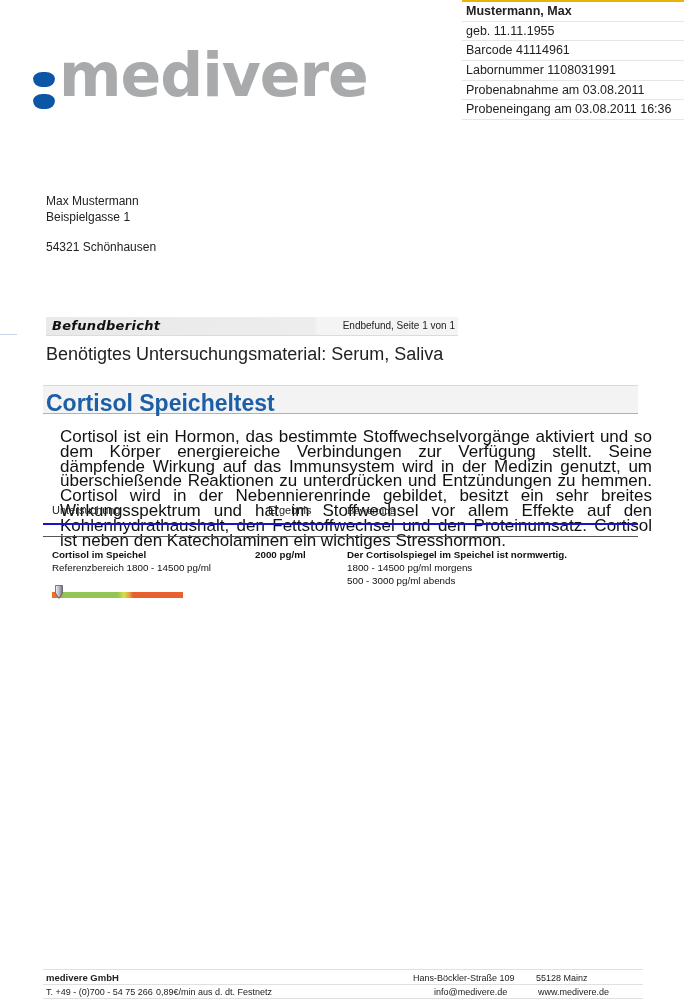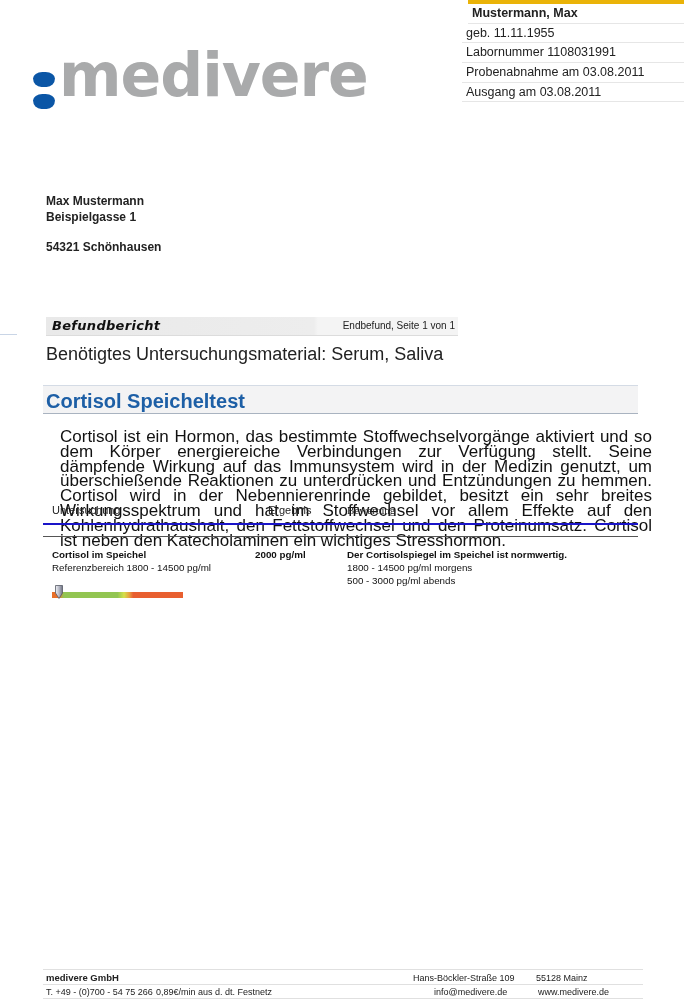--- a/index.html
+++ b/index.html
@@ -12,38 +12,38 @@
   .logo-dots { position:absolute; left:0; top:14px; width:22px; height:40px; }
   .dot { position:absolute; left:0; width:22px; height:15px; background:#0b56a6; border-radius:10px 10px 9px 9px / 7px 7px 9px 9px; }
   .dot.d1 { top:0; }
   .dot.d2 { top:22px; }
   .logo-text { position:absolute; left:26px; top:-18px; font-size:60px; font-weight:bold; color:#a9aaab; letter-spacing:-1px; font-family:"DejaVu Sans", sans-serif; white-space:nowrap; }
 
   
   .info { left:462px; top:0; width:222px; }
   .info-row { font-size:12.5px; height:18.7px; line-height:18.7px; padding-left:4px; border-bottom:1px solid #e6e6e6; color:#222; white-space:nowrap; }
   .info-row.bold { font-weight:bold; }
-  .info-row:first-child { border-top:4px solid #eab308;margin-left:6px; }
+  .info-row:first-child { border-top:2px solid #eab308; }
 
   
   .address { left:46px; top:193px; font-size:12px; line-height:16px; color:#222; }
-  .address div { height:16px;font-weight:bold; }
+  .address div { height:16px; }
   .address .gap { height:14px; }
 
   
   .side-line { left:0; top:334px; width:17px; height:1px; background:#c9d5e6; }
   .befund-bar { left:46px; top:317px; width:412px; height:18px; background:linear-gradient(to right,#e9e9e9 0%, #ededed 65%, #f4f4f4 66%, #f4f4f4 100%); border-bottom:1px solid #dcdcdc; }
   .befund-title { position:absolute; left:6px; top:1px; font-size:13px; font-weight:bold; font-style:italic; color:#111; letter-spacing:0.3px; font-family:"DejaVu Sans", sans-serif; }
   .befund-page { position:absolute; right:3px; top:3px; font-size:10px; color:#222; }
 
   .material { left:46px; top:344px; font-size:18px; color:#222; }
 
   
   .section { left:43px; top:385px; width:595px; height:27px; background:#f3f3f4; border-top:1px solid #d4dbe5; border-bottom:1px solid #a9b3c0; }
-  .section-title { position:absolute; left:3px; top:4px; font-size:20px; font-weight:bold; color:#1d5fa6; }
+  .section-title { position:absolute; left:3px; top:4px; font-size:23px; font-weight:bold; color:#1d5fa6; }
 
   
   .desc { left:60px; top:430px; width:592px; font-size:17px; line-height:14.8px; color:#111; text-align:justify; }
 
   
   .th { top:504px; font-size:11px; color:#222; }
   .rule-blue { left:43px; top:523px; width:595px; height:2px; background:#1a14c8; }
   .rule-dark { left:43px; top:536px; width:595px; height:1px; background:#555; }
 
   .cell { font-size:9.8px; color:#111; line-height:13.3px;text-align:right; }
@@ -65,23 +65,24 @@
   <div class="logo-dots">
     <div class="dot d1"></div>
     <div class="dot d2"></div>
   </div>
   <div class="logo-text">medivere</div>
 </div>
 
 <div class="abs info">
   <div class="info-row bold">Mustermann, Max</div>
   <div class="info-row">geb. 11.11.1955</div>
+  <div class="info-row">Barcode 41114961</div>
   <div class="info-row">Labornummer 1108031991</div>
   <div class="info-row">Probenabnahme am 03.08.2011</div>
-  <div class="info-row">Ausgang am 03.08.2011</div>
+  <div class="info-row">Probeneingang am 03.08.2011 16:36</div>
 </div>
 
 <div class="abs address">
   <div>Max Mustermann</div>
   <div>Beispielgasse 1</div>
   <div class="gap"></div>
   <div>54321 Schönhausen</div>
 </div>
 
 <div class="abs side-line"></div>

